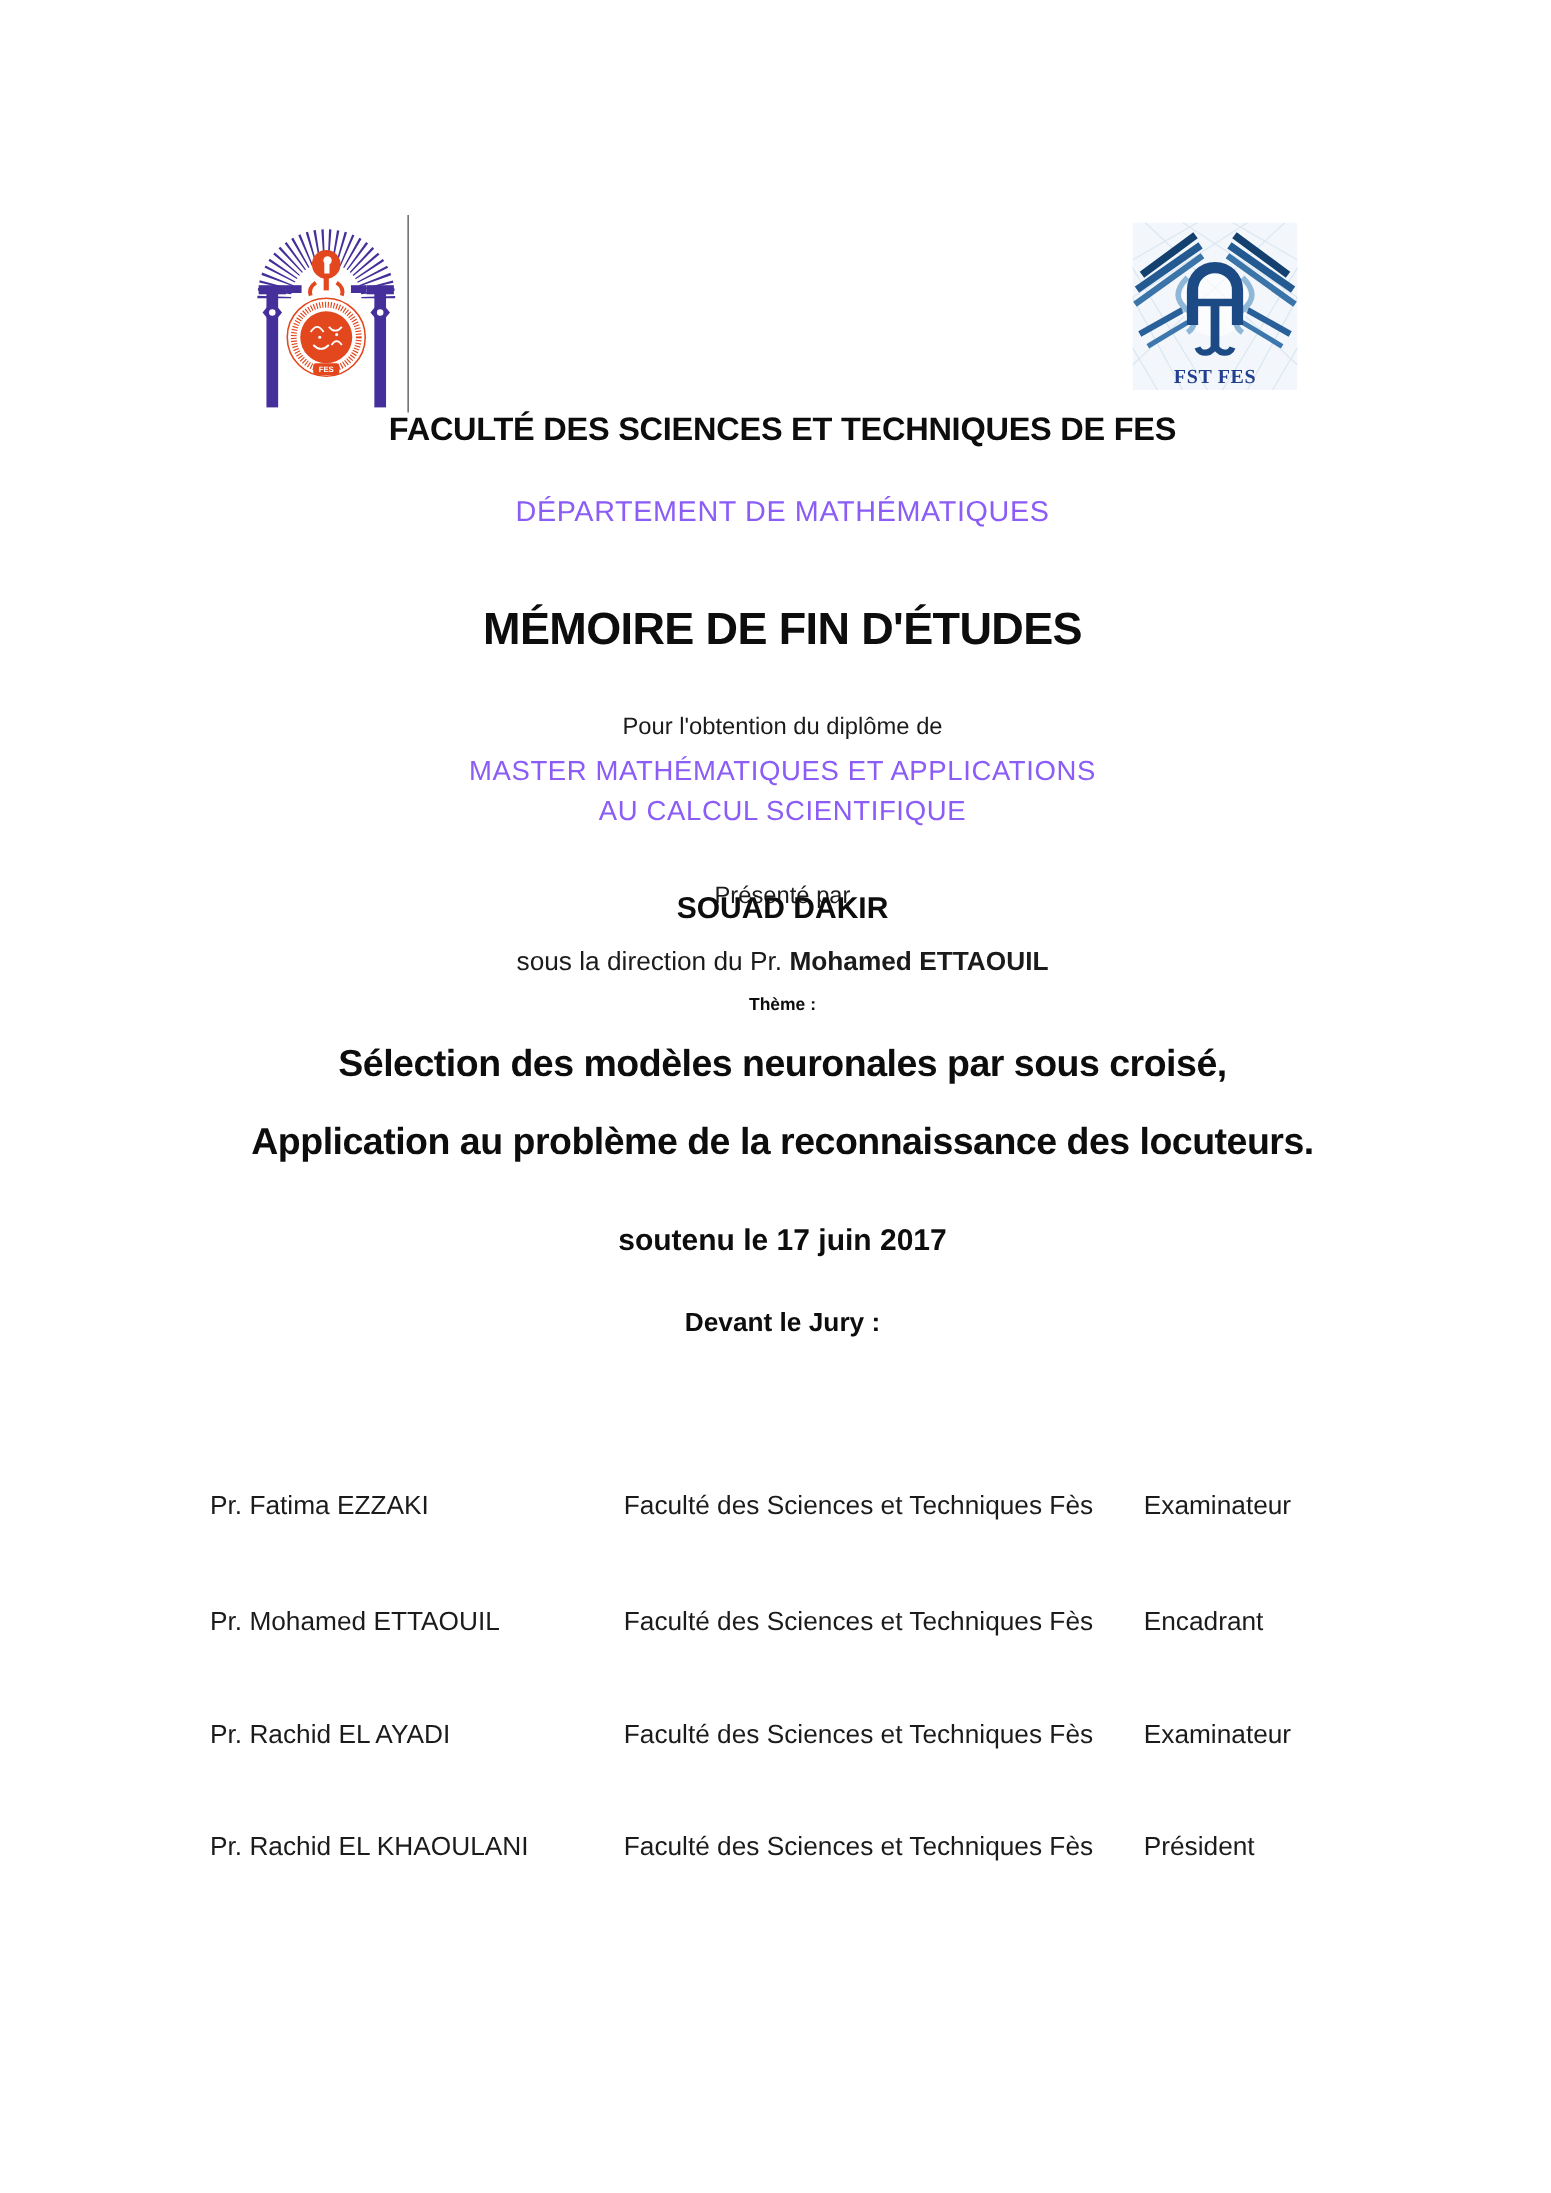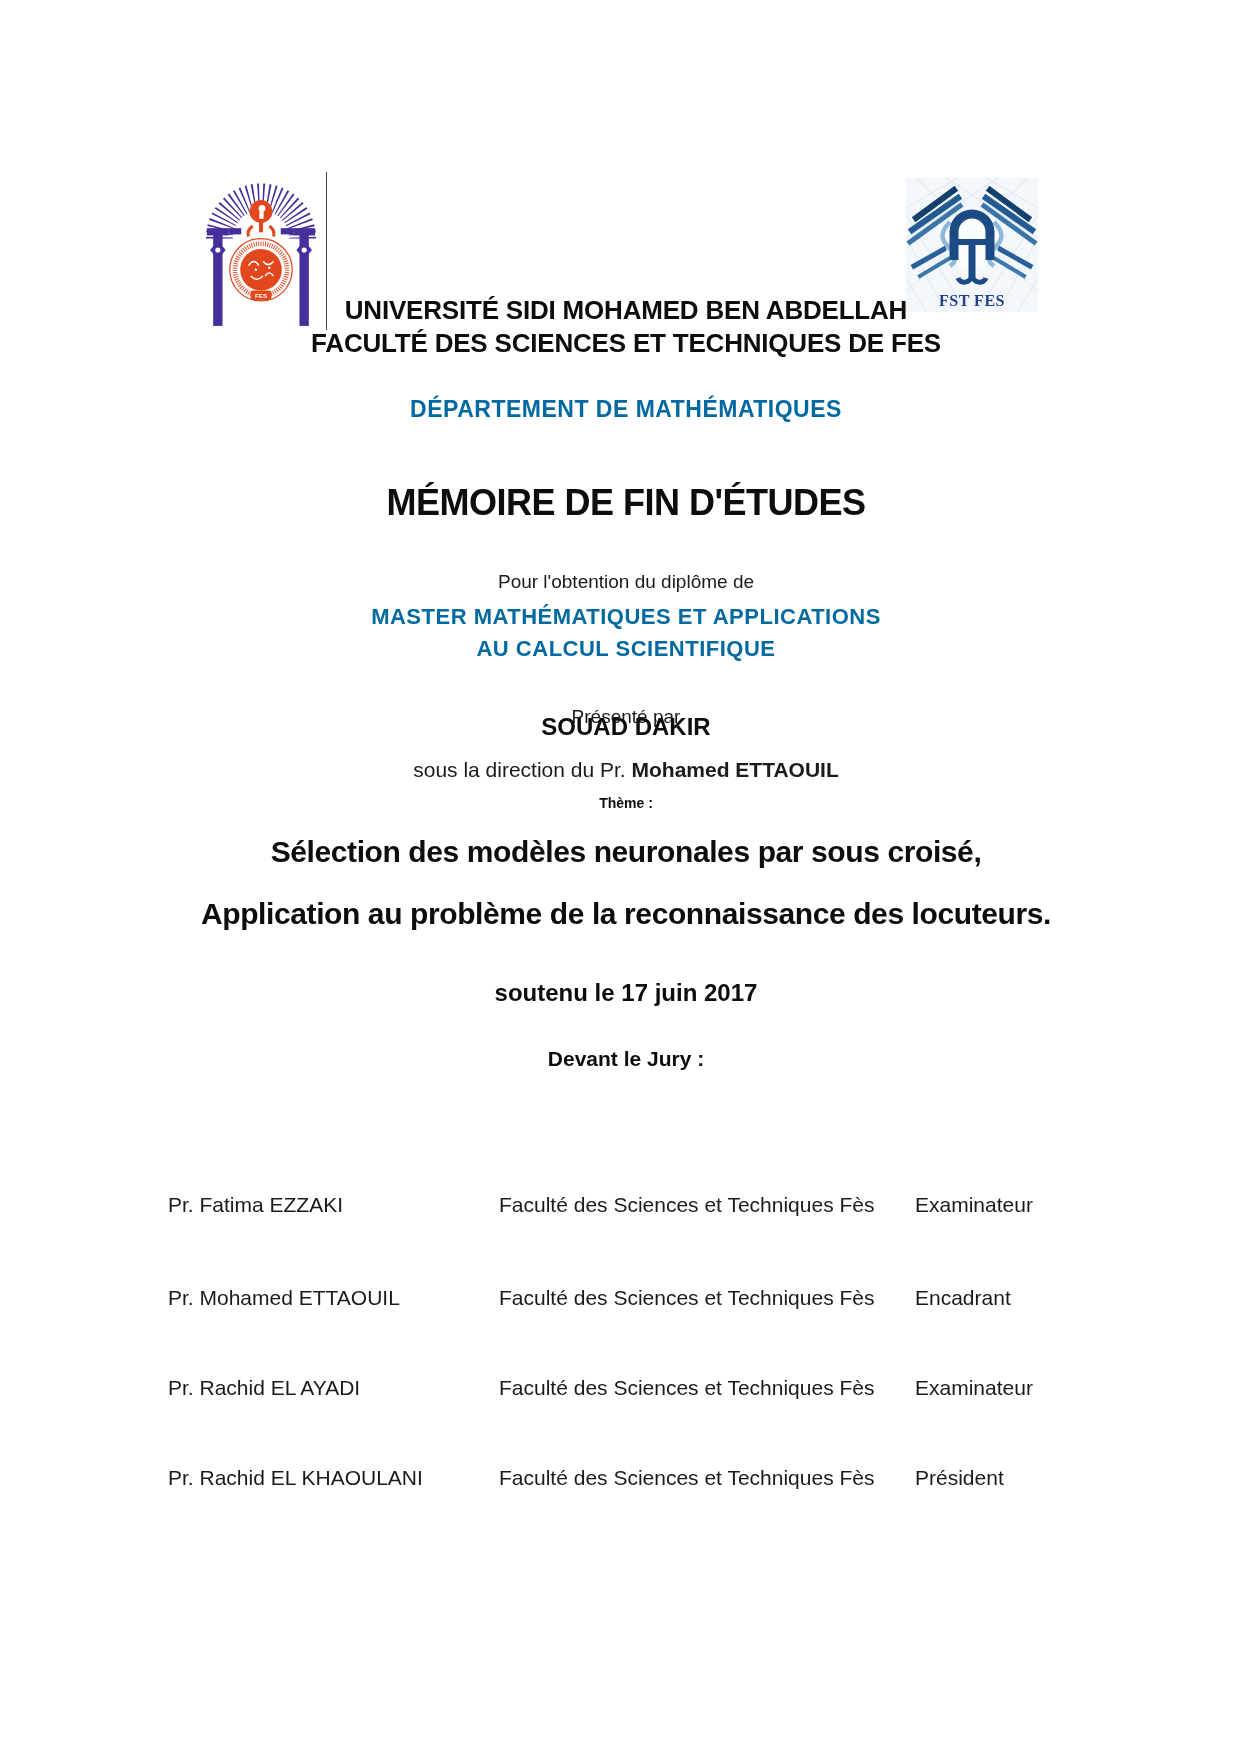--- a/index.html
+++ b/index.html
@@ -10,21 +10,21 @@
     background:#ffffff;
     font-family:"Liberation Sans","DejaVu Sans",sans-serif;
     color:#0d0d0d;
     overflow:hidden;
   }
   .cline{
     position:absolute;left:11px;width:1230px;
     text-align:center;white-space:nowrap;
   }
   .b{font-weight:700;}
-  .caps-light{font-weight:700;letter-spacing:0.5px;color:#0369a1;}
+  .caps-light{font-weight:400;letter-spacing:0.5px;color:#8b5cf6;}
   .hdr{font-size:26px;font-weight:700;letter-spacing:-0.2px;}
   .dept{font-size:23px;}
   .memoire{font-size:36px;font-weight:700;letter-spacing:-0.5px;}
   .small-line{font-size:19px;color:#1b1b1b;}
   .master{font-size:22px;}
   .author{font-size:24px;font-weight:700;}
   .sous{font-size:21px;color:#1b1b1b;}
   .theme{font-size:14px;font-weight:700;}
   .bigtitle{font-size:30px;font-weight:700;letter-spacing:-0.4px;}
   .soutenu{font-size:24px;font-weight:700;}
@@ -117,21 +117,20 @@
       <path d="M88 44 C98 54 98 62 88 70 C80 76 82 84 88 88" stroke="#8fb8d8" stroke-width="4.5" fill="none"></path>
       <path d="M48 82 L48 54 A18 18 0 0 1 84 54 L84 82" stroke="#1c4a84" stroke-width="9" fill="none"></path>
       <path d="M44 64 L88 64" stroke="#1c4a84" stroke-width="6"></path>
       <path d="M66 64 L66 99" stroke="#1c4a84" stroke-width="7"></path>
       <path d="M66 97 C64 106 54 106 52 100" stroke="#1c4a84" stroke-width="5" fill="none"></path>
       <path d="M66 97 C68 106 78 106 80 100" stroke="#1c4a84" stroke-width="5" fill="none"></path>
       <text x="66" y="128" font-size="16" font-weight="bold" text-anchor="middle" fill="#223e8e" font-family="Liberation Serif, DejaVu Serif, serif" letter-spacing="0.5">FST FES</text>
     </svg>
   </div>
 
-  <div class="cline hdr" style="top:295px;">UNIVERSITÉ SIDI MOHAMED BEN ABDELLAH</div>
   <div class="cline hdr" style="top:328px;">FACULTÉ DES SCIENCES ET TECHNIQUES DE FES</div>
   <div class="cline dept caps-light" style="top:396px;">DÉPARTEMENT DE MATHÉMATIQUES</div>
 
   <div class="cline memoire" style="top:482px;">MÉMOIRE DE FIN D'ÉTUDES</div>
   <div class="cline small-line" style="top:571px;">Pour l'obtention du diplôme de</div>
   <div class="cline master caps-light" style="top:604px;">MASTER MATHÉMATIQUES ET APPLICATIONS</div>
   <div class="cline master caps-light" style="top:636px;">AU CALCUL SCIENTIFIQUE</div>
   <div class="cline small-line" style="top:706px;">Présenté par</div>
   <div class="cline author" style="top:713px;">SOUAD DAKIR</div>
   <div class="cline sous" style="top:758px;"><span>sous la direction du Pr. </span><span class="b">Mohamed ETTAOUIL</span></div>

